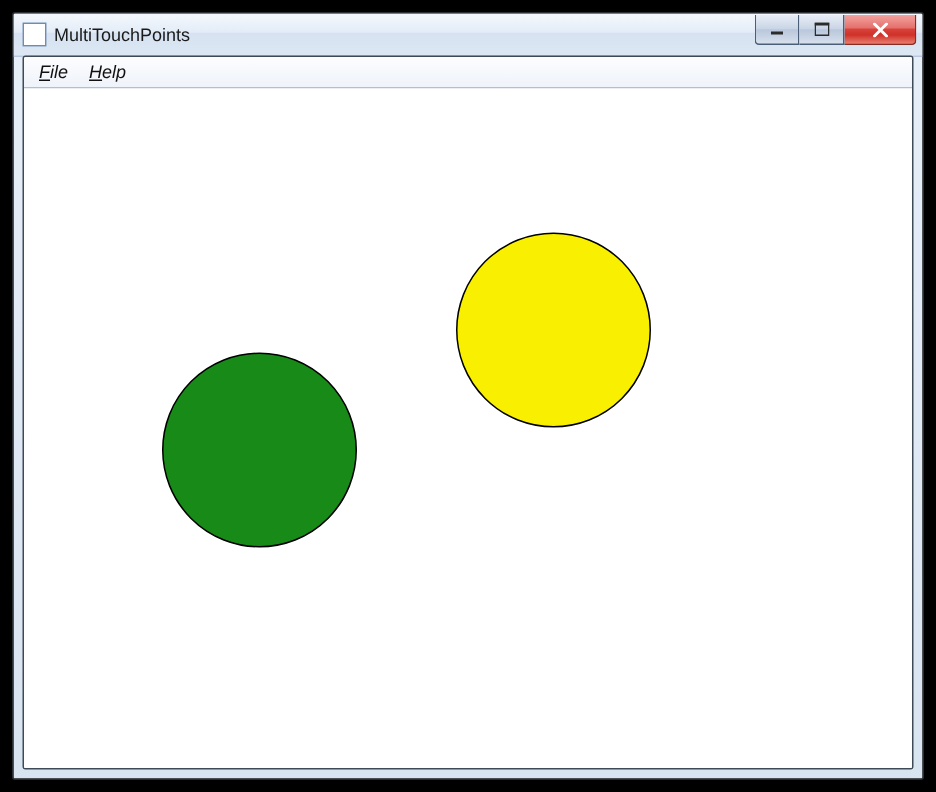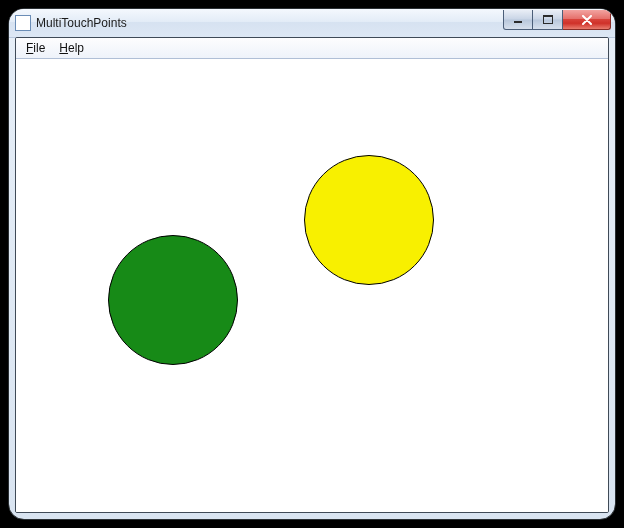--- a/index.html
+++ b/index.html
@@ -23,21 +23,21 @@
     border-radius: 6px;
     pointer-events: none;
   }
   .window {
     position: absolute;
     left: 8px;
     top: 8px;
     width: 606px;
     height: 510px;
     border: 1px solid #2a2f33;
-    border-radius: 16px;
+    border-radius: 2px;
     background: linear-gradient(to bottom, #e7eff8 0%, #d9e4f1 100%);
     overflow: hidden;
   }
   .titlebar {
     height: 28px;
     display: flex;
     align-items: center;
     padding: 0 4px 0 6px;
     background: linear-gradient(to bottom, #f4f8fd 0%, #e3ecf7 45%, #d6e2f1 46%, #dde7f4 100%);
     border-bottom: 1px solid #b8c7dd;
@@ -116,20 +116,21 @@
   .inner-frame {
     position: absolute;
     left: 6px;
     right: 6px;
     top: 28px;
     bottom: 6px;
     border: 1px solid #3f4a57;
     border-radius: 2px;
     background: #fff;
     overflow: hidden;
+    font-style: italic;
   }
   .inner-frame .menubar {
     border-top: none;
   }
   .surface {
     position: absolute;
     left: 0; right: 0;
     top: 21px;
     bottom: 0;
     background: #fff;

